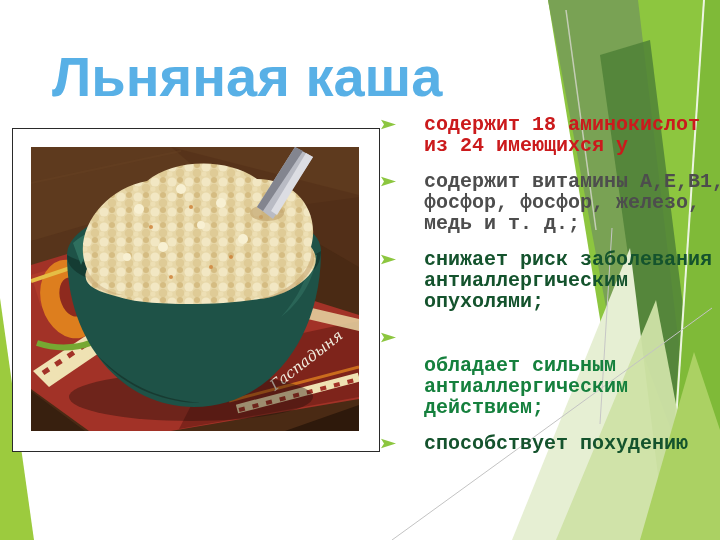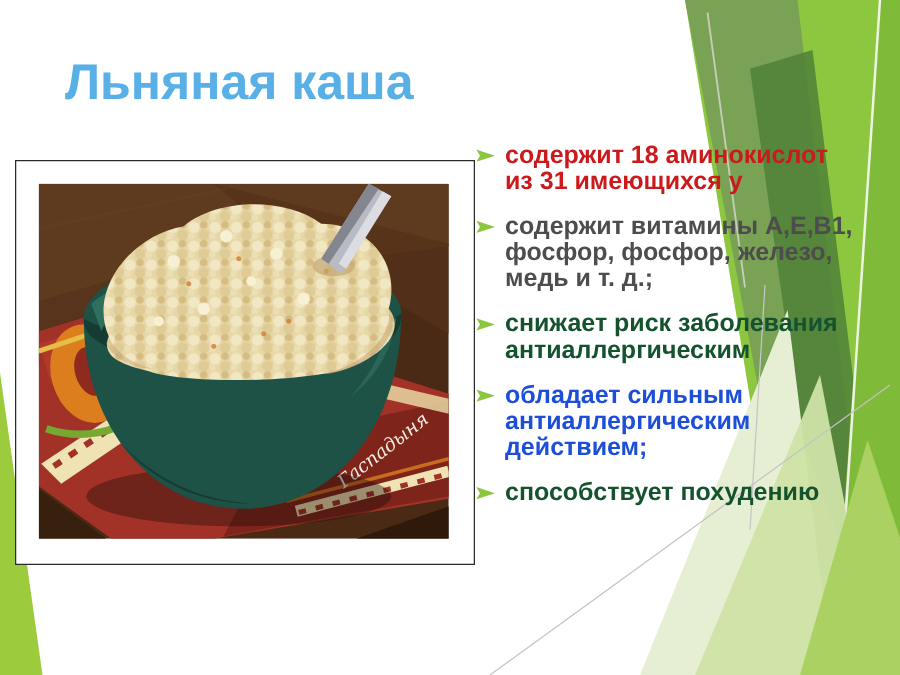--- a/index.html
+++ b/index.html
@@ -3,29 +3,29 @@
 <meta charset="utf-8">
 <style>
   html,body{margin:0;padding:0;background:#888;}
   .slide{
     position:relative;width:720px;height:540px;background:#FFFFFF;
     overflow:hidden;font-family:"Liberation Sans",sans-serif;margin:0 auto;
   }
   .deco{position:absolute;left:0;top:0;width:720px;height:540px;z-index:0;}
   .title{
     position:absolute;left:52px;top:44px;z-index:2;
-    font-size:40px;font-weight:bold;color:#58B0E6;letter-spacing:0px;
+    font-size:56px;font-weight:bold;color:#58B0E6;letter-spacing:0px;
   }
   .photo-frame{
     position:absolute;left:12px;top:128px;width:330px;height:286px;z-index:3;
     background:#FFFFFF;border:1px solid #2A2A2A;padding:18px;
   }
   .photo-frame svg{display:block;}
   .bullet-list{position:absolute;left:381px;top:114px;width:318px;z-index:2;}
-  .bullet-item{display:flex;gap:8px;margin-bottom:15px;}
+  .bullet-item{display:flex;gap:28px;margin-bottom:15px;font-family:Liberation Mono, monospace;}
   .arrow{
     flex:none;width:15px;height:11px;margin-top:5px;
     clip-path:polygon(0 6%,100% 50%,0 94%,20% 50%);
     background:#8CC63F;
   }
   .bullet-text{font-size:20px;line-height:21px;font-weight:bold;}
   .bullet-text div{white-space:nowrap;}
 </style>
 </head>
 <body>
@@ -128,41 +128,42 @@
         <polygon points="275,6 282,10 246,68 240,64" fill="#DCDDE3"></polygon>
       </g>
     </svg>
   </div>
 
   <div class="bullet-list">
       <div class="bullet-item">
         <span class="arrow" style="background: rgb(140, 198, 63);"></span>
         <div class="bullet-text" style="color: rgb(203, 26, 28);">
           <div>содержит 18 аминокислот</div>
-          <div>из 31 имеющихся у</div>
+          <div>из 24 имеющихся у</div>
         </div>
       </div>
       <div class="bullet-item">
         <span class="arrow" style="background: rgb(140, 198, 63);"></span>
         <div class="bullet-text" style="color: rgb(77, 77, 77);">
           <div>содержит витамины А,Е,В1,</div>
           <div>фосфор, фосфор, железо,</div>
           <div>медь и т. д.;</div>
         </div>
       </div>
       <div class="bullet-item">
         <span class="arrow" style="background: rgb(140, 198, 63);"></span>
         <div class="bullet-text" style="color: #14532d;">
           <div>снижает риск заболевания</div>
           <div>антиаллергическим</div>
+          <div>опухолями;</div>
         </div>
       </div>
       <div class="bullet-item">
         <span class="arrow" style="background: rgb(140, 198, 63);"></span>
-        <div class="bullet-text" style="color: #1d4ed8;">
+        <div class="bullet-text" style="color: #15803d; margin-top: 28px;">
           <div>обладает сильным</div>
           <div>антиаллергическим</div>
           <div>действием;</div>
         </div>
       </div>
       <div class="bullet-item">
         <span class="arrow" style="background: rgb(140, 198, 63);"></span>
         <div class="bullet-text" style="color: #14532d;">
           <div>способствует похудению</div>
         </div>

